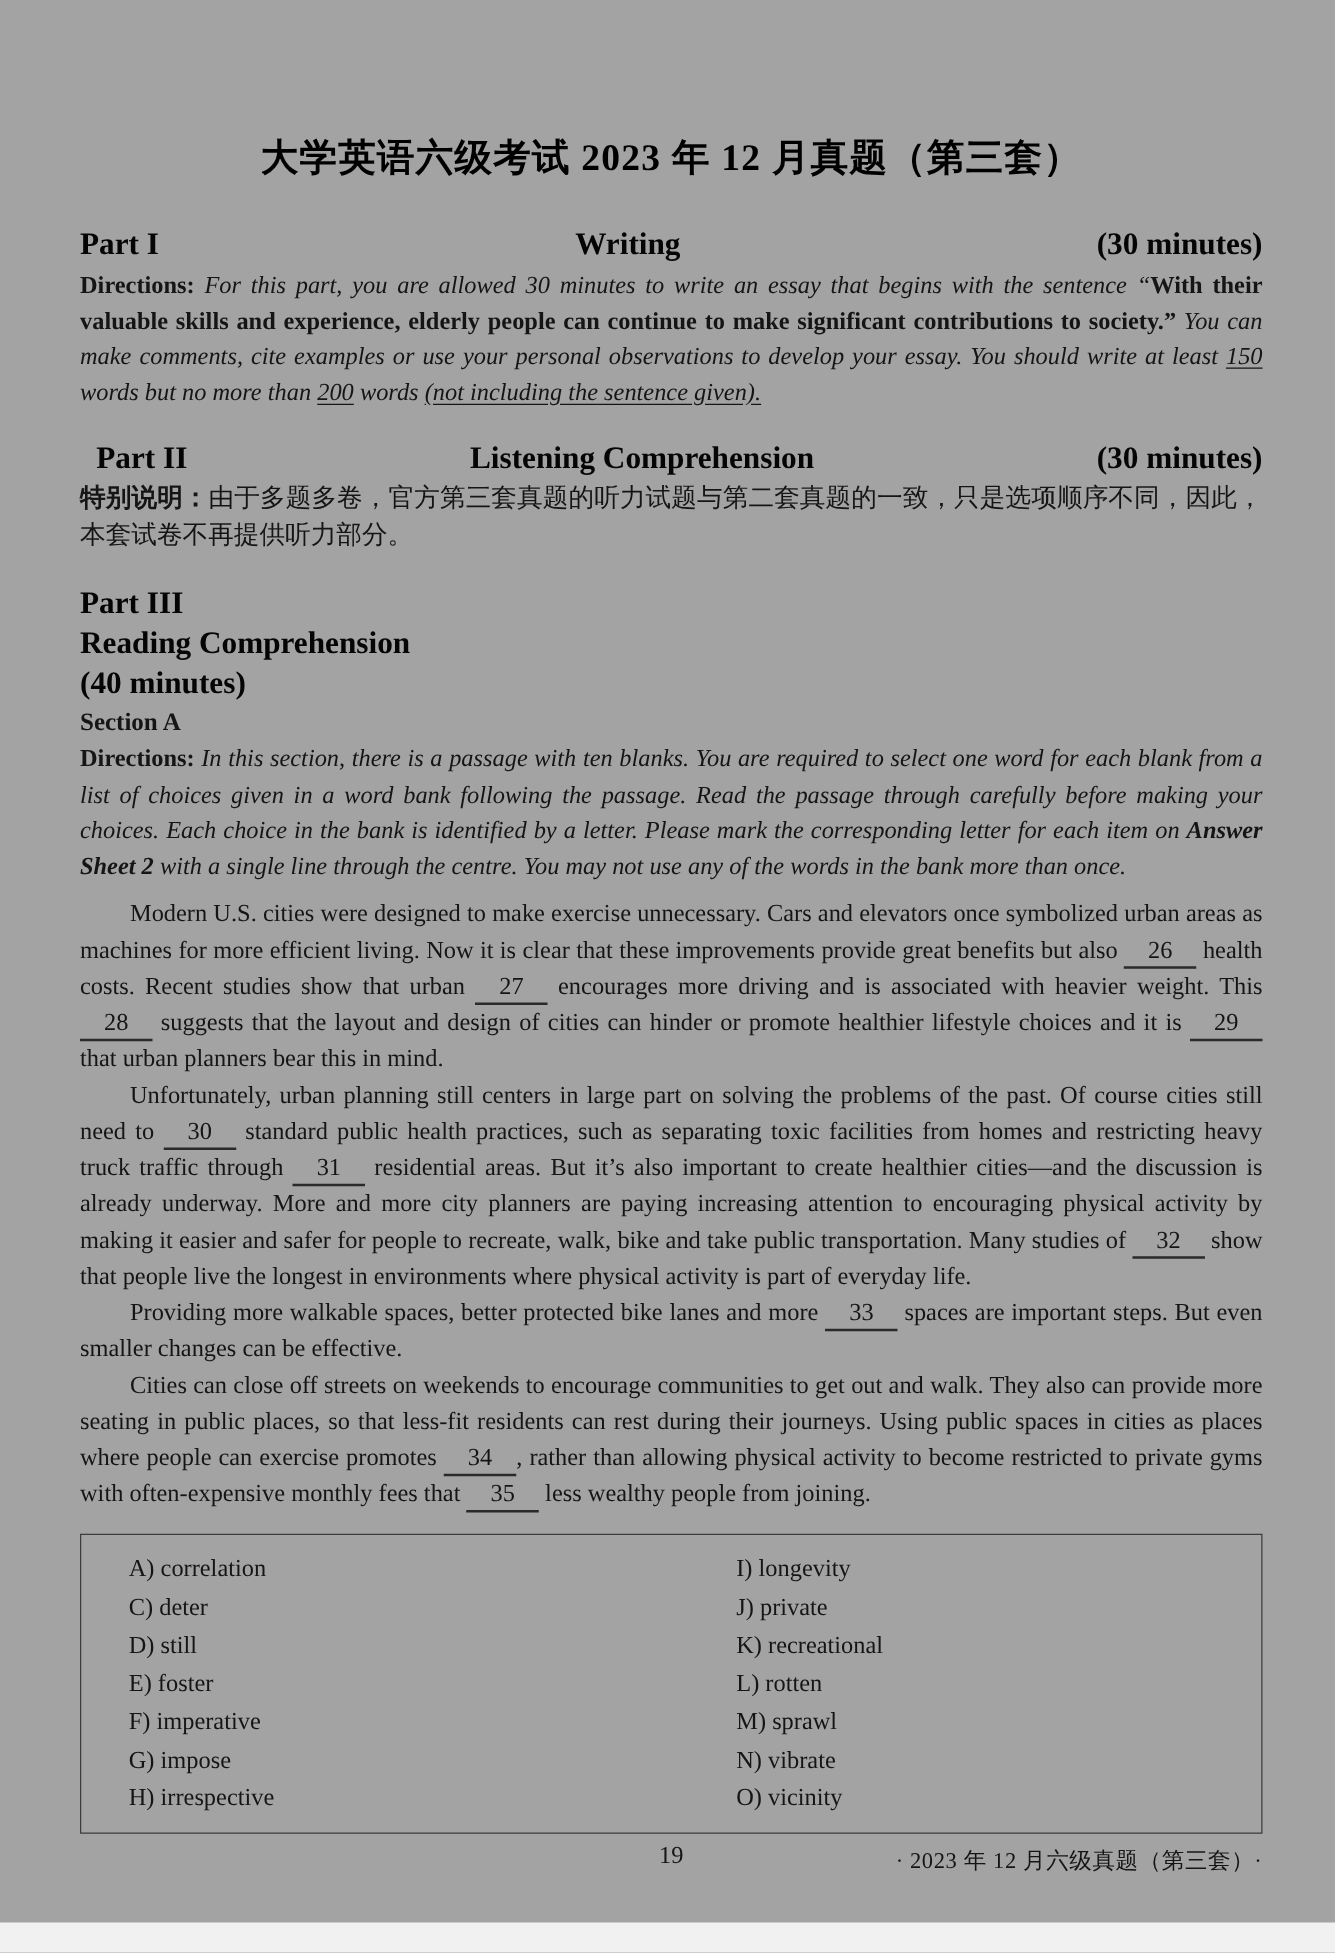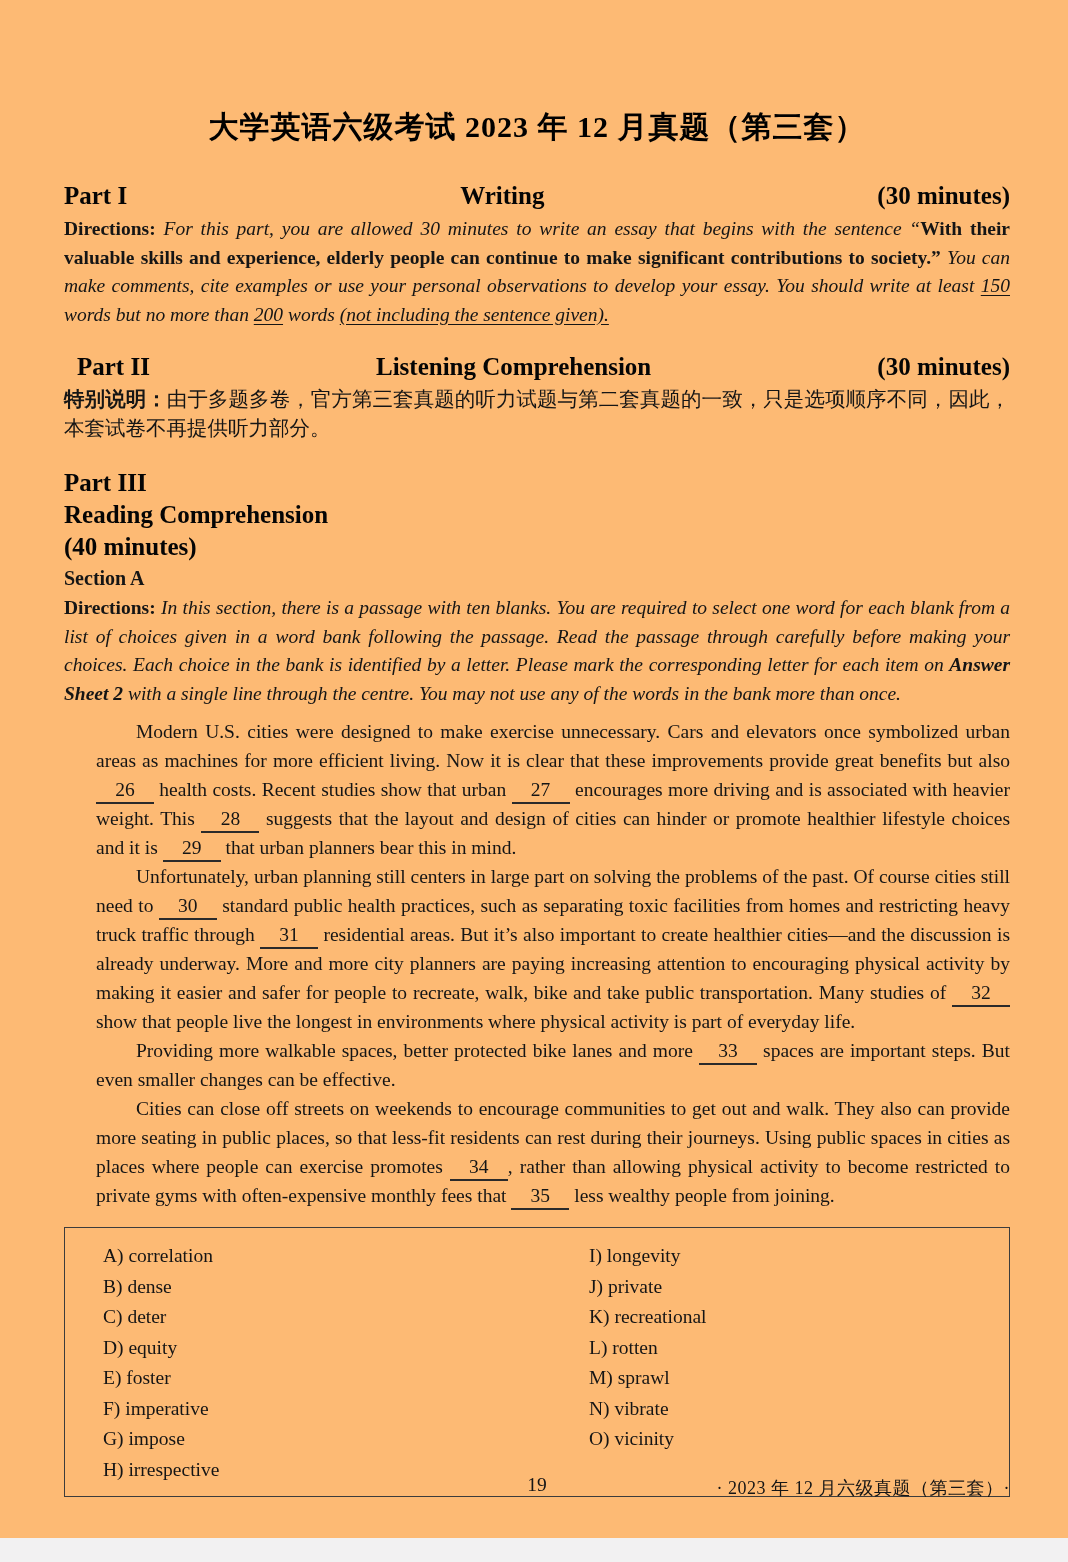--- a/index.html
+++ b/index.html
@@ -1,20 +1,20 @@
 <!DOCTYPE html>
 <html><head>
 <meta charset="utf-8">
 <style>
   * { margin:0; padding:0; box-sizing:border-box; }
   html,body { background:#e8e8e8; }
   .page {
     position:relative;
     width:1068px; height:1562px;
-    background:#fdba74;
+    background:#a3a3a3;
     color:#151515;
     font-family:"Liberation Serif","DejaVu Serif",serif;
     overflow:hidden;
     margin:0 auto;
   }
   .content { padding:106px 58px 0 64px; }
 
   .doc-title {
     text-align:center;
     font-size:30px; font-weight:700;
@@ -47,21 +47,20 @@
   }
   .section-label {
     margin-top:2px;
     font-weight:700; font-size:20px; line-height:26px;
   }
 
   .passage {
     font-size:19.5px; line-height:29px;
     text-align:justify;
     text-indent:40px;
-    margin-left:32px;
   }
   .passage-first { margin-top:9px; }
 
   .seg-n  { }
   .seg-b  { font-weight:700; }
   .seg-i  { font-style:italic; }
   .seg-bi { font-weight:700; font-style:italic; }
   .seg-iu { font-style:italic; text-decoration:underline; text-underline-offset:3px; }
 
   .blank {
@@ -132,23 +131,22 @@
     <p class="directions"><span class="seg-b">Directions: </span><span class="seg-i">In this section, there is a passage with ten blanks. You are required to select one word for each blank from a list of choices given in a word bank following the passage. Read the passage through carefully before making your choices. Each choice in the bank is identified by a letter. Please mark the corresponding letter for each item on </span><span class="seg-bi">Answer Sheet 2</span><span class="seg-i"> with a single line through the centre. You may not use any of the words in the bank more than once.</span></p>
 
     <p class="passage passage-first"><span class="seg-n">Modern U.S. cities were designed to make exercise unnecessary. Cars and elevators once symbolized urban areas as machines for more efficient living. Now it is clear that these improvements provide great benefits but also </span><span class="blank">26</span><span class="seg-n"> health costs. Recent studies show that urban </span><span class="blank">27</span><span class="seg-n"> encourages more driving and is associated with heavier weight. This </span><span class="blank">28</span><span class="seg-n"> suggests that the layout and design of cities can hinder or promote healthier lifestyle choices and it is </span><span class="blank">29</span><span class="seg-n"> that urban planners bear this in mind.</span></p>
     <p class="passage"><span class="seg-n">Unfortunately, urban planning still centers in large part on solving the problems of the past. Of course cities still need to </span><span class="blank">30</span><span class="seg-n"> standard public health practices, such as separating toxic facilities from homes and restricting heavy truck traffic through </span><span class="blank">31</span><span class="seg-n"> residential areas. But it’s also important to create healthier cities—and the discussion is already underway. More and more city planners are paying increasing attention to encouraging physical activity by making it easier and safer for people to recreate, walk, bike and take public transportation. Many studies of </span><span class="blank">32</span><span class="seg-n"> show that people live the longest in environments where physical activity is part of everyday life.</span></p>
     <p class="passage"><span class="seg-n">Providing more walkable spaces, better protected bike lanes and more </span><span class="blank">33</span><span class="seg-n"> spaces are important steps. But even smaller changes can be effective.</span></p>
     <p class="passage"><span class="seg-n">Cities can close off streets on weekends to encourage communities to get out and walk. They also can provide more seating in public places, so that less-fit residents can rest during their journeys. Using public spaces in cities as places where people can exercise promotes </span><span class="blank">34</span><span class="seg-n">, rather than allowing physical activity to become restricted to private gyms with often-expensive monthly fees that </span><span class="blank">35</span><span class="seg-n"> less wealthy people from joining.</span></p>
 
     <div class="word-bank">
       <div class="wb-col wb-col-left">
           <div class="wb-item">A) correlation</div>
-          <div class="wb-item">B) dense</div>
           <div class="wb-item">C) deter</div>
-          <div class="wb-item">D) equity</div>
+          <div class="wb-item">D) still</div>
           <div class="wb-item">E) foster</div>
           <div class="wb-item">F) imperative</div>
           <div class="wb-item">G) impose</div>
           <div class="wb-item">H) irrespective</div>
         </div>
       <div class="wb-col">
           <div class="wb-item">I) longevity</div>
           <div class="wb-item">J) private</div>
           <div class="wb-item">K) recreational</div>
           <div class="wb-item">L) rotten</div>

